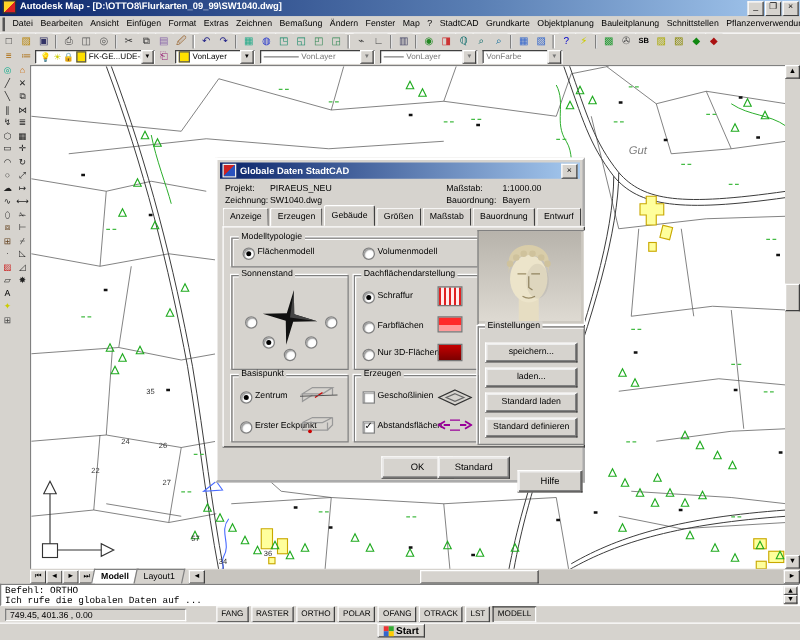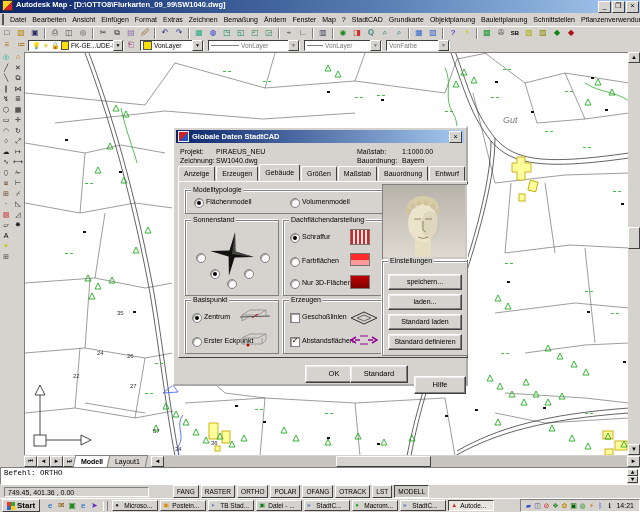--- a/index.html
+++ b/index.html
@@ -56,21 +56,21 @@
   
   .cmd{left:0;top:467px;width:640px;height:18px;background:#fff;border:1px solid;border-color:#808080 #fff #fff #808080;
        box-sizing:border-box;font-family:"Liberation Mono","DejaVu Sans Mono",monospace;font-size:7.5px;line-height:8px;padding:1px 14px 1px 3px;}
   .cmdsb{position:absolute;right:1px;top:1px;width:11px;height:15px;background:#d6d3ce;}
   
   .status{left:0;top:485px;width:640px;height:13px;background:#d6d3ce;display:flex;align-items:center;gap:2px;padding-left:4px;box-sizing:border-box;}
   .coords{width:145px;height:10px;border:1px solid;border-color:#808080 #fff #fff #808080;font-size:7px;line-height:10px;padding-left:3px;box-sizing:border-box;}
   .tog{height:11px;padding:0 3px;font-size:6.5px;line-height:11px;background:#d6d3ce;border:1px solid;border-color:#fff #404040 #404040 #fff;}
   .tog.pressed{border-color:#404040 #fff #fff #404040;background:#cac7c1;}
   
-  .taskbar{left:0;top:498px;width:640px;height:14px;background:#d6d3ce;border-top:1px solid #fff;display:flex;align-items:center;gap:2px;padding-left:2px;box-sizing:border-box;}
+  .taskbar{left:0;top:498px;width:640px;height:14px;background:#d6d3ce;border-top:1px solid #fff;display:flex;align-items:center;gap:2px;padding-left:2px;box-sizing:border-box;flex-direction:column;}
   .startb{height:11px;display:flex;align-items:center;gap:2px;padding:0 4px;background:#d6d3ce;border:1px solid;border-color:#fff #404040 #404040 #fff;font-weight:bold;font-size:8px;}
   .flag{width:8px;height:8px;display:grid;grid-template-columns:4px 4px;grid-template-rows:4px 4px;}
   .flag i:nth-child(1){background:#e33;} .flag i:nth-child(2){background:#3a3;}
   .flag i:nth-child(3){background:#36c;} .flag i:nth-child(4){background:#fc0;}
   .ql{width:10px;height:10px;font-size:8px;line-height:10px;text-align:center;}
   .task{height:11px;width:46px;display:flex;align-items:center;gap:2px;padding:0 2px;font-size:6.5px;
         background:#d6d3ce;border:1px solid;border-color:#fff #404040 #404040 #fff;overflow:hidden;white-space:nowrap;box-sizing:border-box;}
   .task.active{border-color:#404040 #fff #fff #404040;background:#e8e5df;}
   .task .ticon{width:7px;height:7px;flex:0 0 7px;}
   .tray{margin-left:auto;display:flex;align-items:center;gap:1px;height:11px;border:1px solid;border-color:#808080 #fff #fff #808080;padding:0 3px;}
@@ -678,20 +678,21 @@
   <div class="ltab"><span>Layout1</span></div>
   <div class="hscroll">
     <div class="navb" style="position:absolute;left:0;">◄</div>
     <div class="hthumb"></div>
     <div class="navb" style="position:absolute;right:0;">►</div>
   </div>
 </div>
 
 <div class="abs cmd">
   <div>Befehl: ORTHO</div>
+  <div>Ich rufe die globalen Daten auf ...</div>
   <div class="cmdsb">
     <div class="sbtn" style="width:11px;height:7px;line-height:5px;">▲</div>
     <div class="sbtn" style="width:11px;height:7px;line-height:5px;">▼</div>
   </div>
 </div>
 
 <div class="abs status">
   <div class="coords">749.45, 401.36 , 0.00</div>
   <div style="width:20px;"></div>
   <div id="status-toggles" style="display:flex;gap:2px;">

